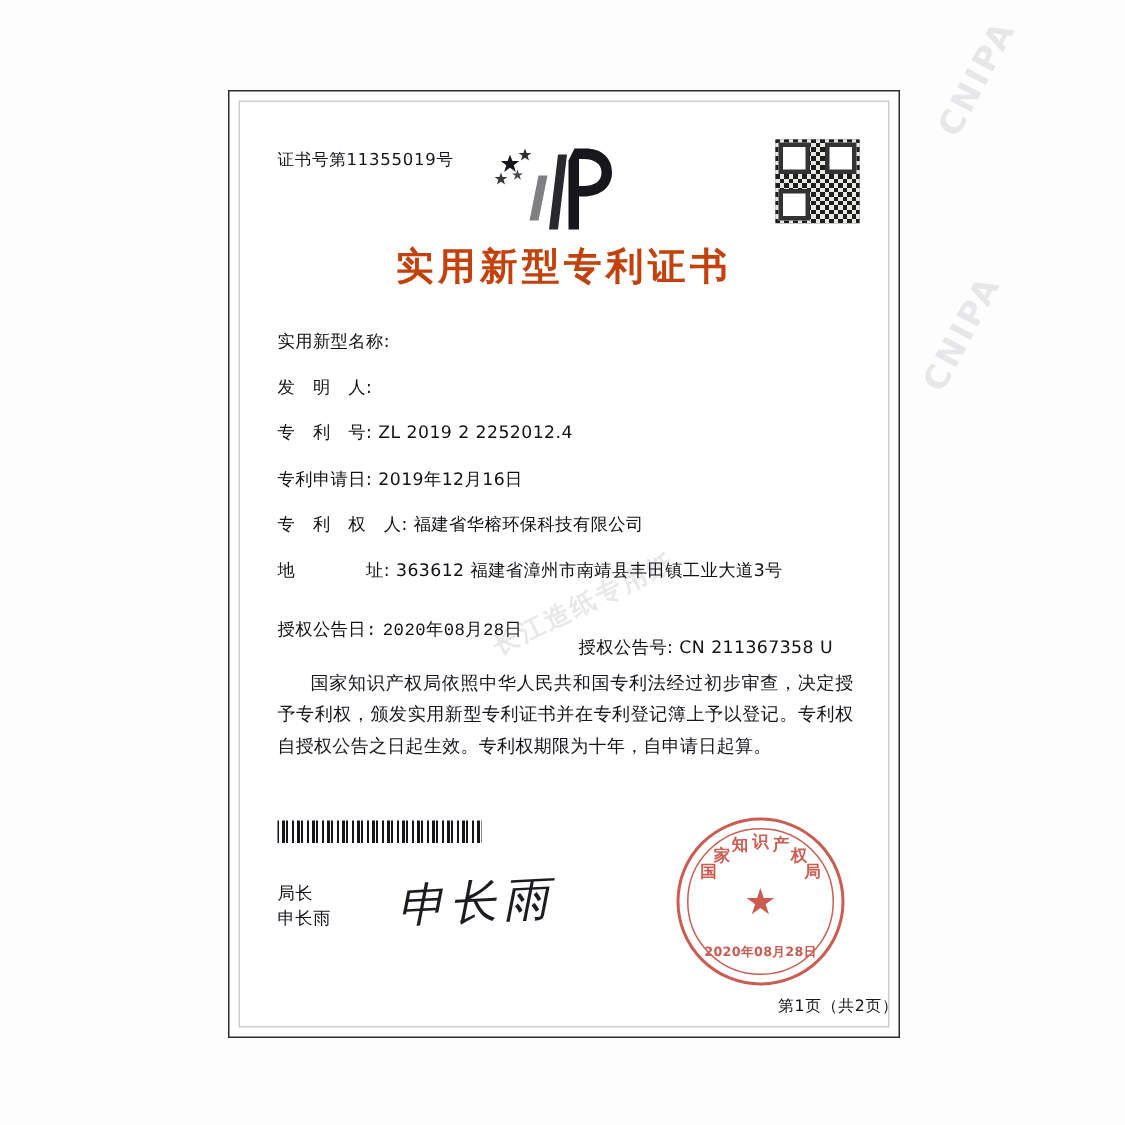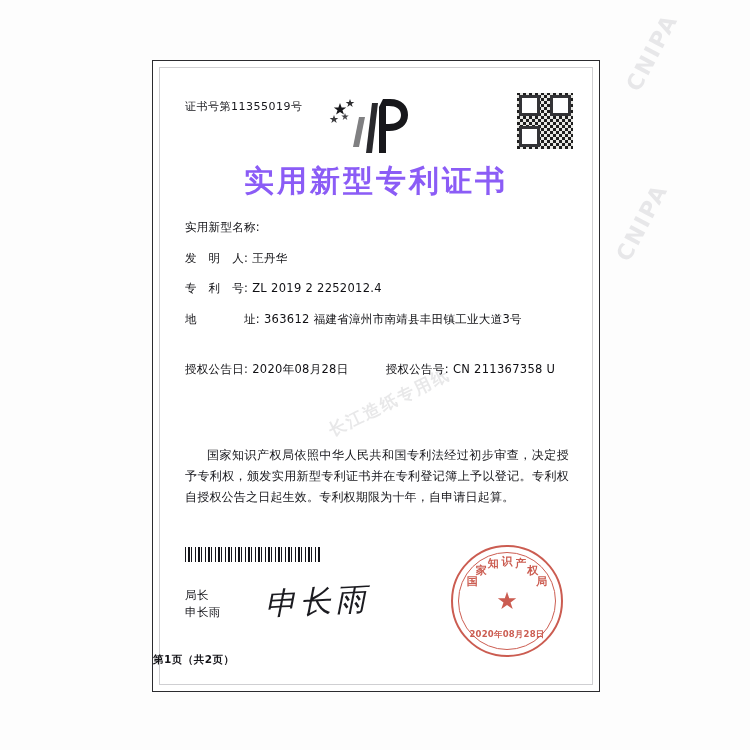--- a/index.html
+++ b/index.html
@@ -111,57 +111,57 @@
     align-items: center;
     justify-content: center;
   }
   .emblem svg { display: block; }
 
   .title {
     position: absolute;
     left: 0; right: 0;
     top: 100px;
     text-align: center;
-    font-size: 30px;
+    font-size: 25px;
     font-weight: bold;
     letter-spacing: 3px;
     font-family: "DejaVu Serif", serif;
-    color: #8b5cf6;
+    color: #c2410c;
   }
 
   
   .fields {
     position: absolute;
     left: 32px;
     right: 28px;
     top: 158px;
   }
   .row {
     display: flex;
-    align-items: flex-end;
+    align-items: center;
     font-size: 11.5px;
     line-height: 1.4;
     margin-bottom: 14.5px;
     letter-spacing: 0.3px;
   }
   .row .lbl {
     flex: 0 0 auto;
     white-space: pre;
     color: #101014;
   }
   .row .val {
     flex: 1 1 auto;
     margin-left: 4px;
     color: #101014;
   }
   .row.two .seg {
     display: flex;
     align-items: baseline;
   }
-  .row.two .seg.first { flex: 0 0 52%; }
+  .row.two .seg.first { flex: 0 0 52%; font-family: Liberation Mono, monospace; }
   .row.two .seg.second { flex: 1 1 auto; margin-top: 20px; }
 
   
   .paras {
     position: absolute;
     left: 32px;
     right: 30px;
     top: 384px;
     font-size: 12px;
     line-height: 1.75;
@@ -252,25 +252,24 @@
     text-align: center;
     font-size: 8.5px;
     font-weight: bold;
     letter-spacing: 0.2px;
   }
 
   
   .page-no {
     position: absolute;
     left: 0; right: 0;
-    bottom: 24px;
-    text-align: left;
+    bottom: 13px;
+    text-align: right;
     font-size: 10.5px;
     letter-spacing: 0.5px;
-    font-weight: bold;
   }
   .below-note {
     position: absolute;
     left: 0; right: 0;
     top: 706px;
     text-align: center;
     font-size: 11px;
     letter-spacing: 1px;
     color: #1b1b20;
   }
@@ -312,25 +311,32 @@
     </div>
 
     <div class="title">实用新型专利证书</div>
 
     <div class="fields">
       <div class="row">
         <span class="lbl">实用新型名称:</span>
       </div>
       <div class="row">
         <span class="lbl">发　明　人:</span>
-        <span class="val">王丹华</span>
       </div>
       <div class="row">
         <span class="lbl">专　利　号:</span>
         <span class="val">ZL 2019 2 2252012.4</span>
+      </div>
+      <div class="row">
+        <span class="lbl">专利申请日:</span>
+        <span class="val">2019年12月16日</span>
+      </div>
+      <div class="row">
+        <span class="lbl">专　利　权　人:</span>
+        <span class="val">福建省华榕环保科技有限公司</span>
       </div>
       <div class="row">
         <span class="lbl">地　　　　址:</span>
         <span class="val">363612 福建省漳州市南靖县丰田镇工业大道3号</span>
       </div>
       <div class="row two">
         <span class="seg first">
           <span class="lbl">授权公告日:</span>
           <span class="val">2020年08月28日</span>
         </span>

